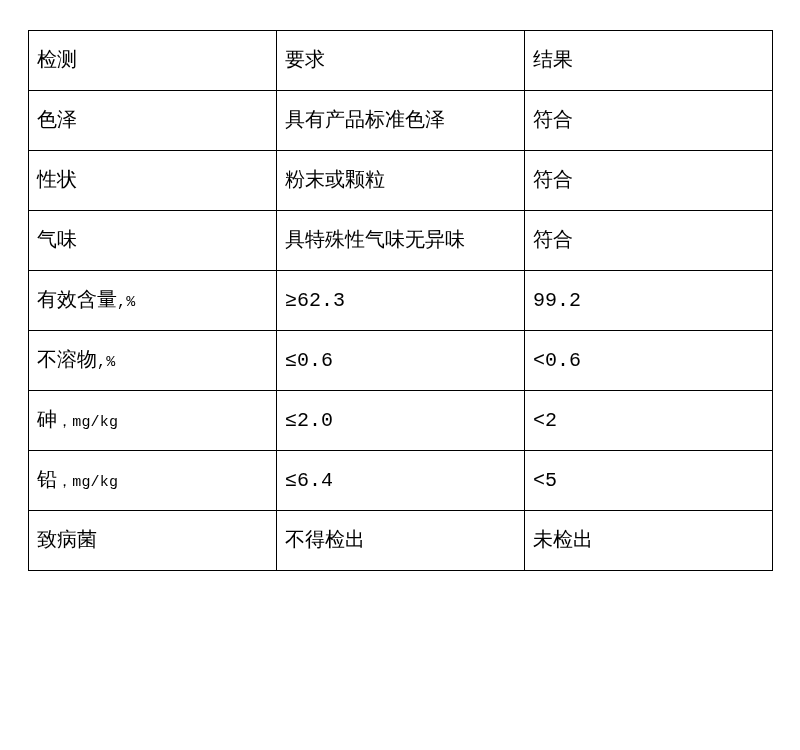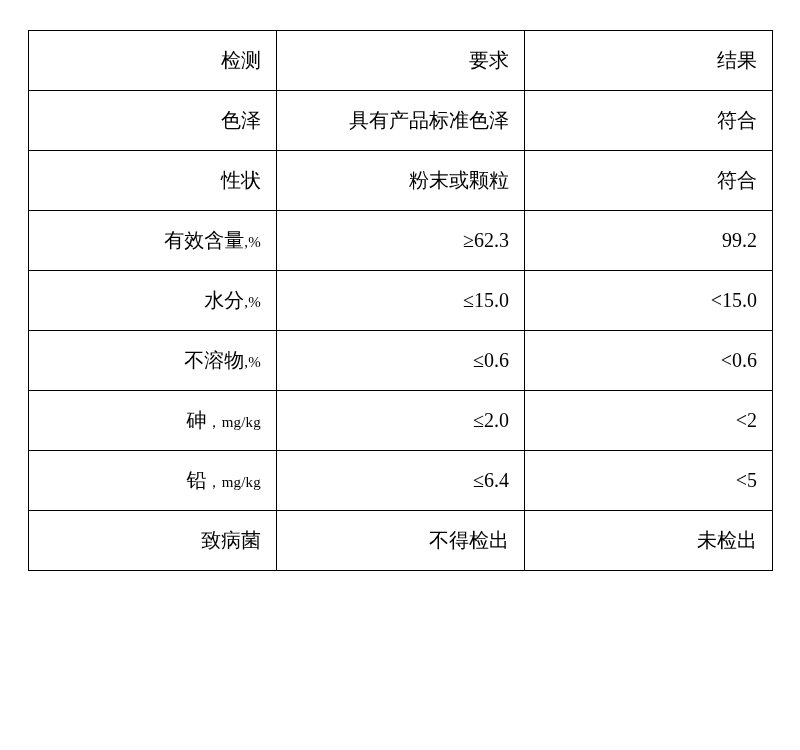--- a/index.html
+++ b/index.html
@@ -21,26 +21,27 @@
     box-sizing: border-box;
     padding: 30px 28px 0 28px;
   }
   table.spec {
     border-collapse: collapse;
     width: 744px;
     table-layout: fixed;
   }
   table.spec td {
     border: 1.5px solid #000000;
-    text-align: right;
+    text-align: left;
     vertical-align: middle;
     height: 55px;
     font-size: 20px;
     line-height: 1.25;
-    padding: 2px 15px;
+    padding: 2px 8px;
+    font-family: Liberation Mono, monospace;
   }
   col.c1 { width: 248px; }
   col.c2 { width: 248px; }
   col.c3 { width: 248px; }
 
   .unit {
     font-size: 15px;
     letter-spacing: 0.2px;
   }
   .nowrap { white-space: nowrap; margin-top: 26px; }
@@ -67,32 +68,32 @@
         <td>具有产品标准色泽</td>
         <td>符合</td>
       </tr>
 
       <tr>
         <td><span class="nowrap"><span>性状</span><span class="unit"></span></span></td>
         <td>粉末或颗粒</td>
         <td>符合</td>
       </tr>
 
+      <tr>
+        <td><span class="nowrap"><span>气味</span><span class="unit"></span></span></td>
+        <td>具特殊性气味无异味</td>
+        <td>符合</td>
+      </tr>
 
       <tr>
         <td><span class="nowrap"><span>有效含量</span><span class="unit">,%</span></span></td>
         <td>≥62.3</td>
         <td>99.2</td>
       </tr>
 
-      <tr>
-        <td><span class="nowrap"><span>水分</span><span class="unit">,%</span></span></td>
-        <td>≤15.0</td>
-        <td>&lt;15.0</td>
-      </tr>
 
       <tr>
         <td><span class="nowrap"><span>不溶物</span><span class="unit">,%</span></span></td>
         <td>≤0.6</td>
         <td>&lt;0.6</td>
       </tr>
 
       <tr>
         <td><span class="nowrap"><span>砷</span><span class="unit">，mg/kg</span></span></td>
         <td>≤2.0</td>

